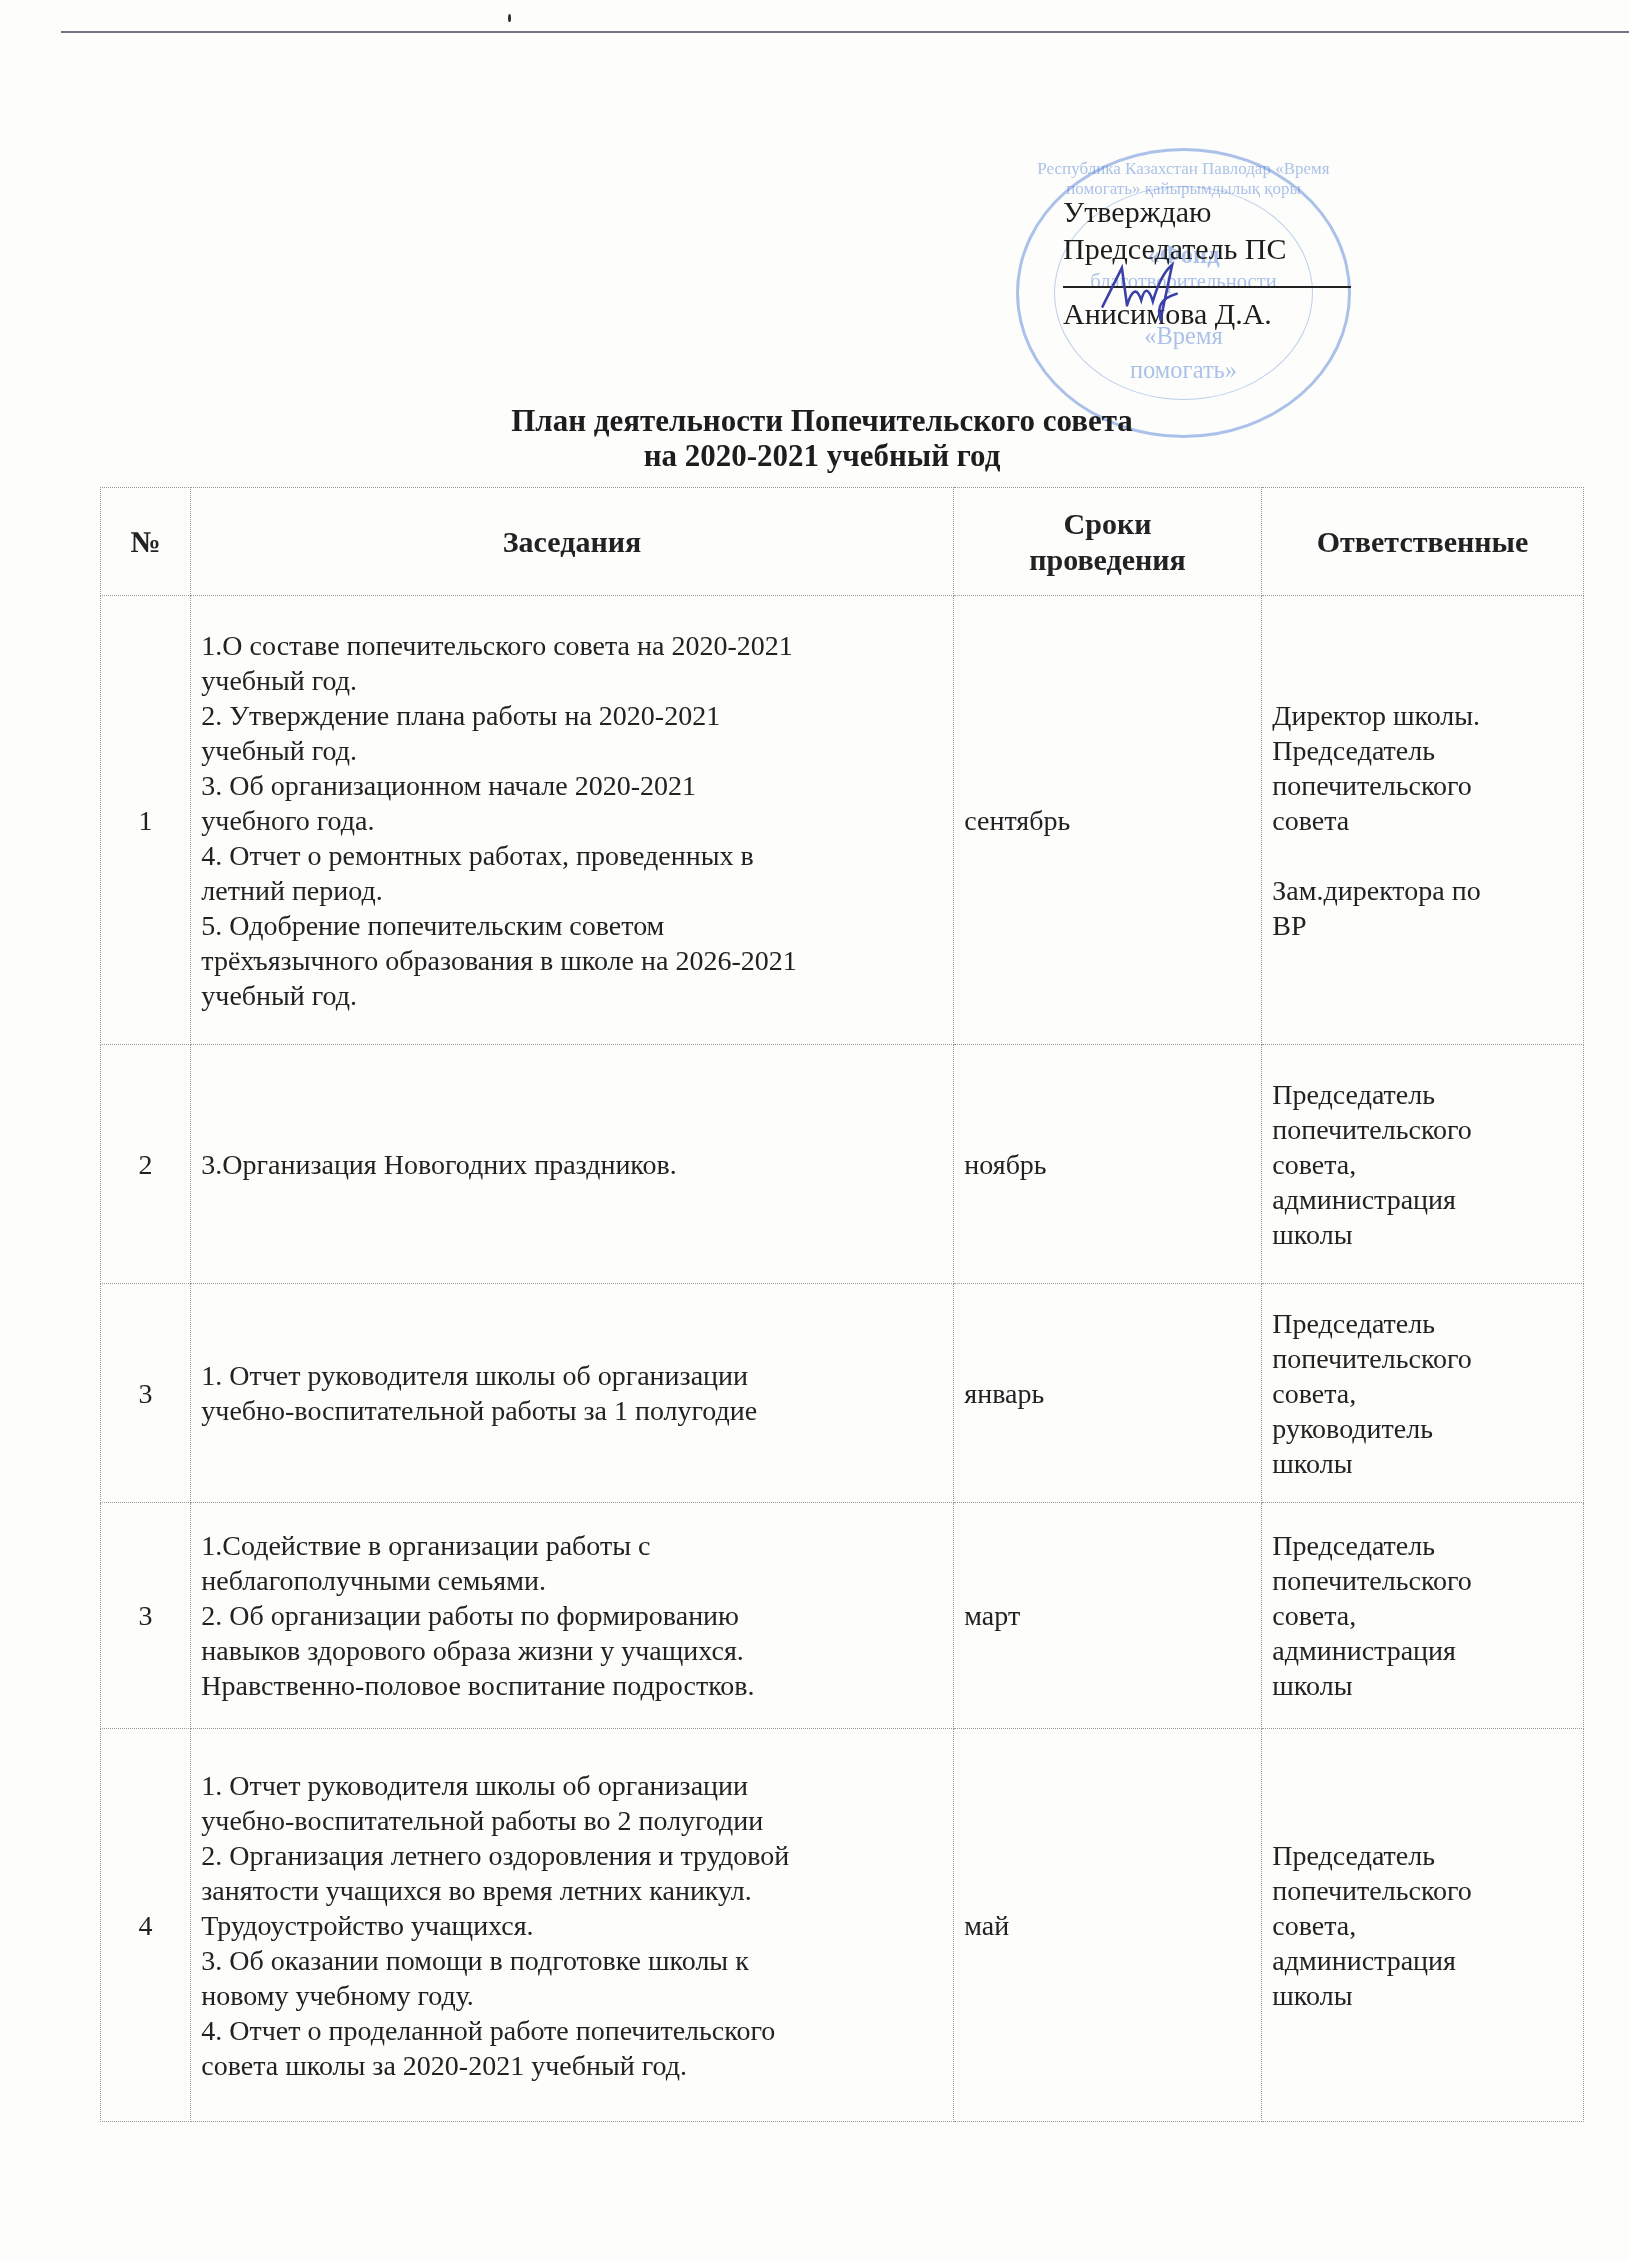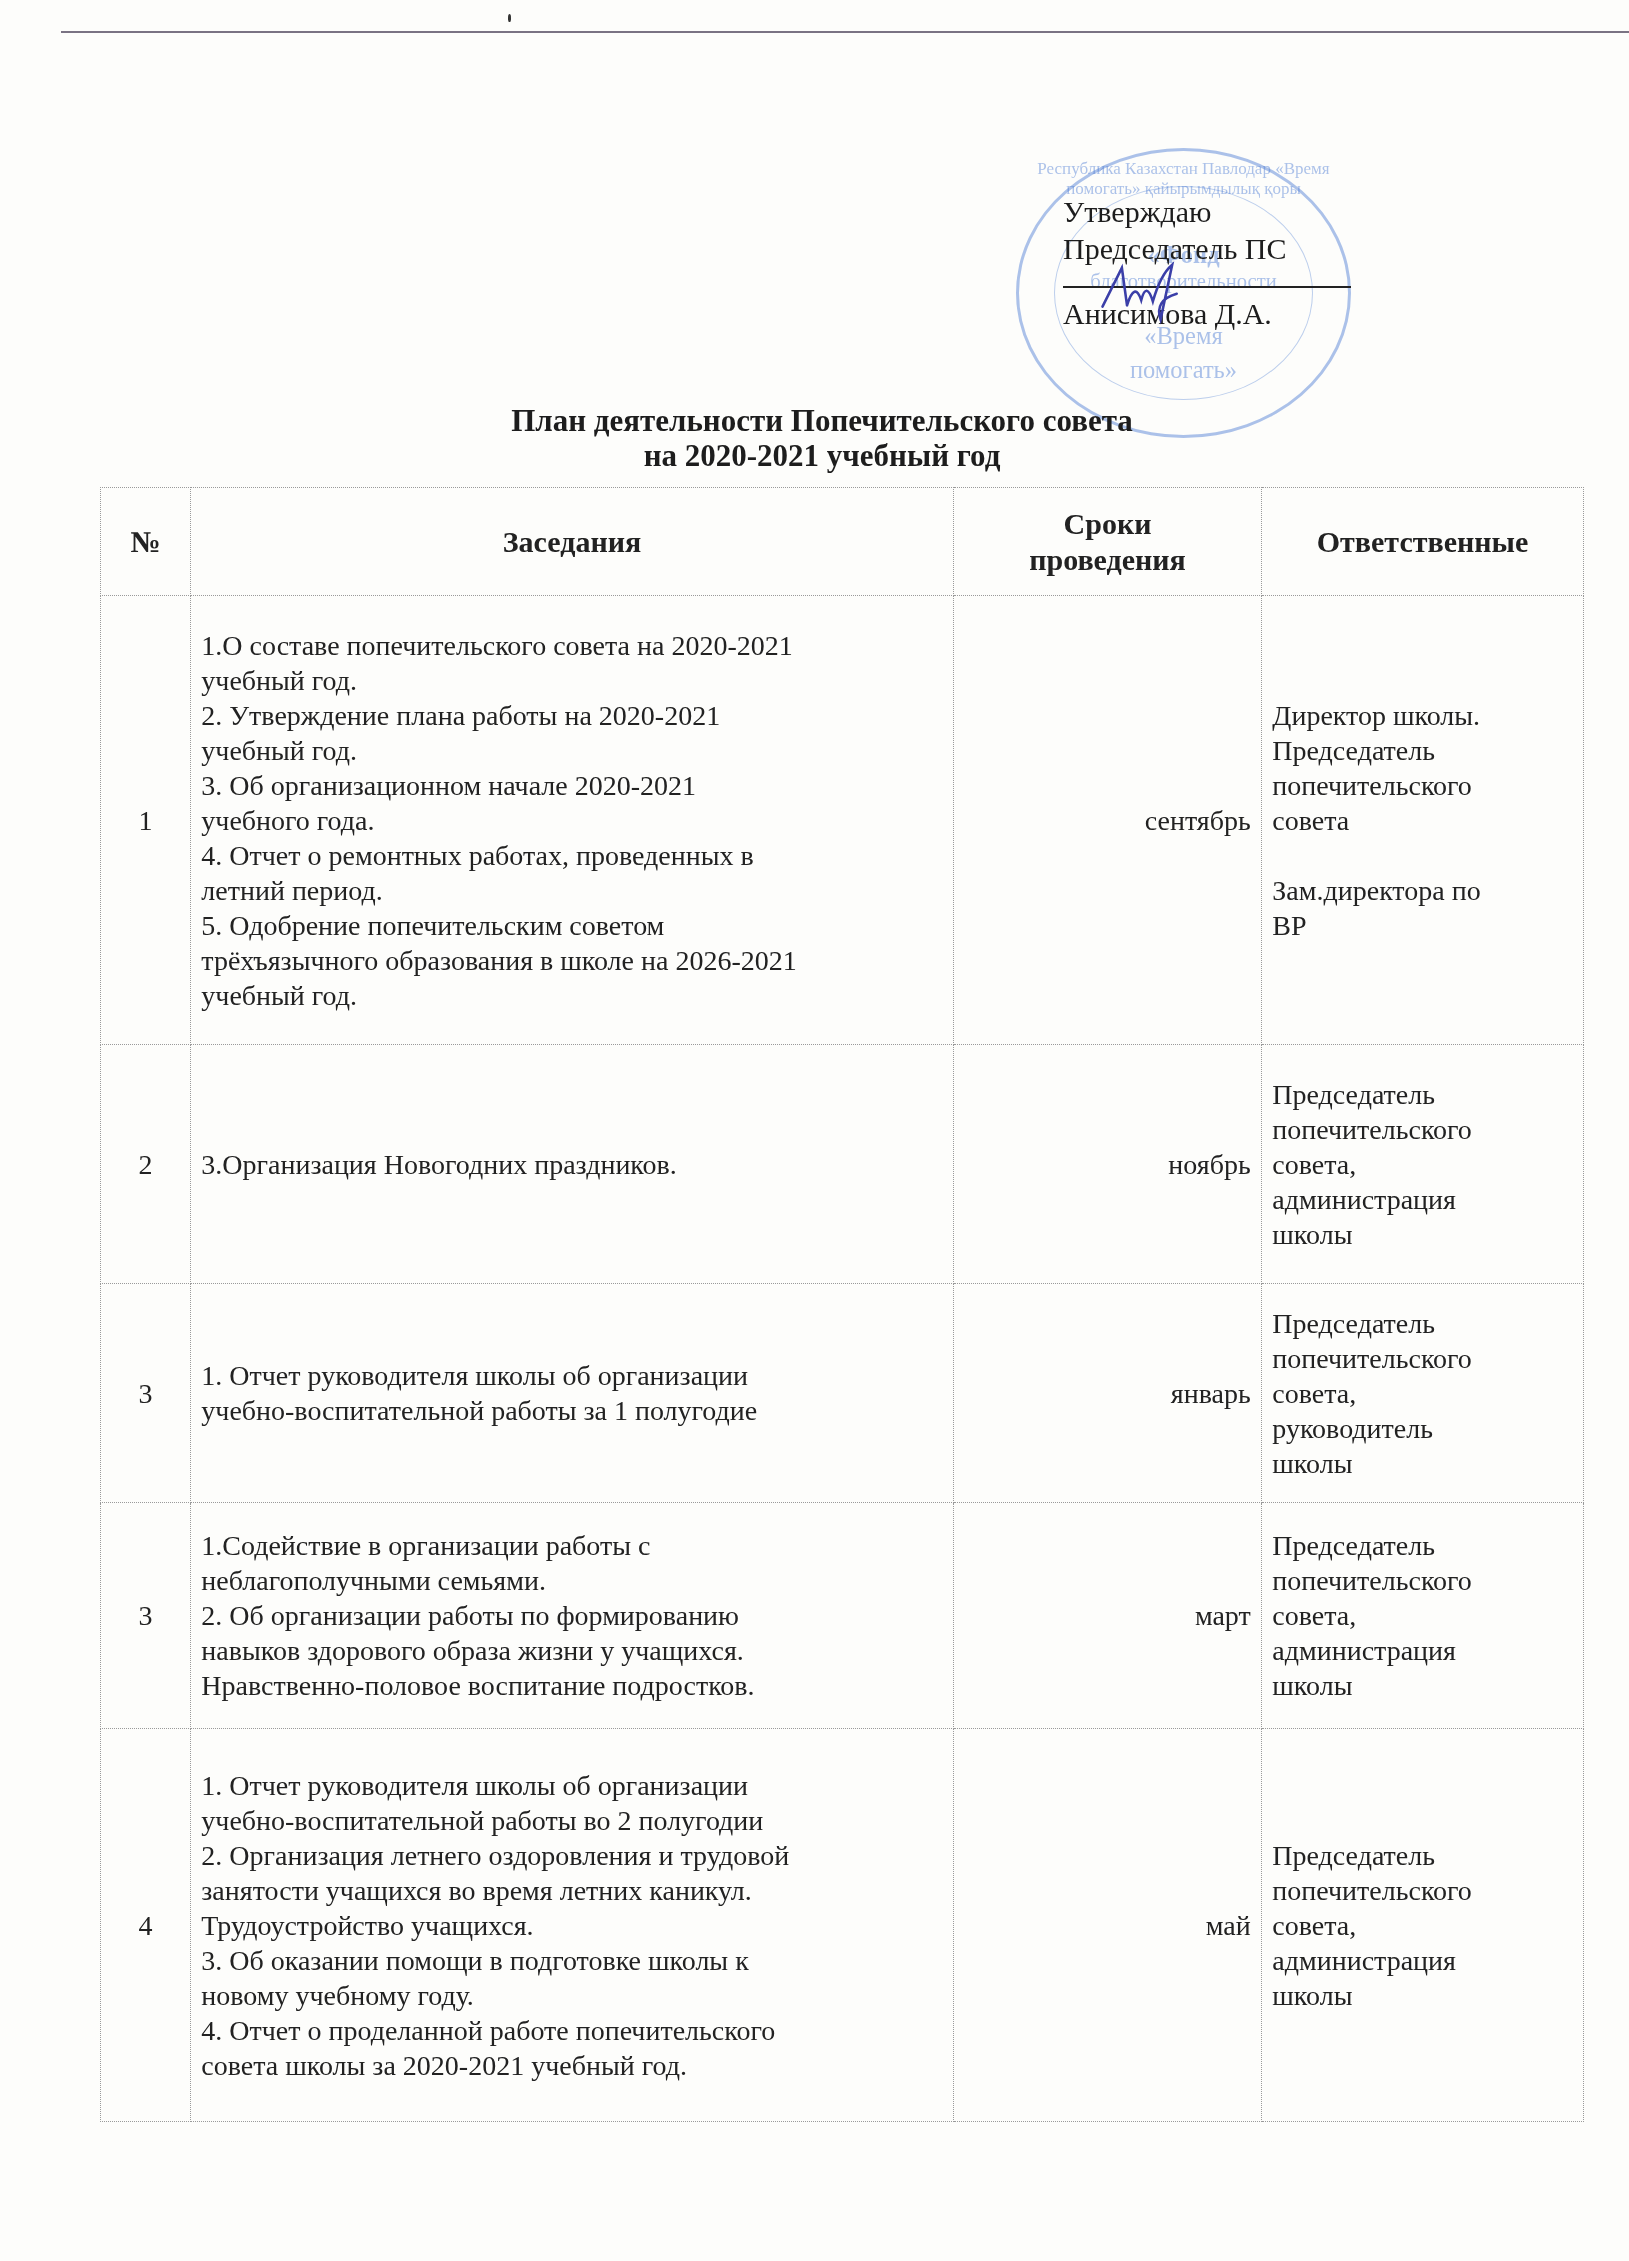--- a/index.html
+++ b/index.html
@@ -48,21 +48,21 @@
   table.plan {
     position:absolute; left:100px; top:487px; width:1483px;
     border-collapse:collapse; table-layout:fixed;
     font-size:28px; line-height:35px;
   }
   table.plan td, table.plan th {
     border:1.3px dotted #9a9a9a; padding:0 10.3px; vertical-align:middle;
   }
   table.plan th { font-weight:bold; text-align:center; height:107px; font-size:30px; line-height:36px;}
   td.num { text-align:center; padding:0; }
-  td.date { text-align:right; }
+  td.date { text-align:left; }
   td.resp { padding-left:9px; }
   .line { display:block; }
   .blank { display:block; height:35px; }
 </style>
 </head>
 <body>
 
 <div class="top-rule"></div>
 <div class="speck" style="left:508px;top:14px;width:3.2px;height:7.7px;"></div>
 

